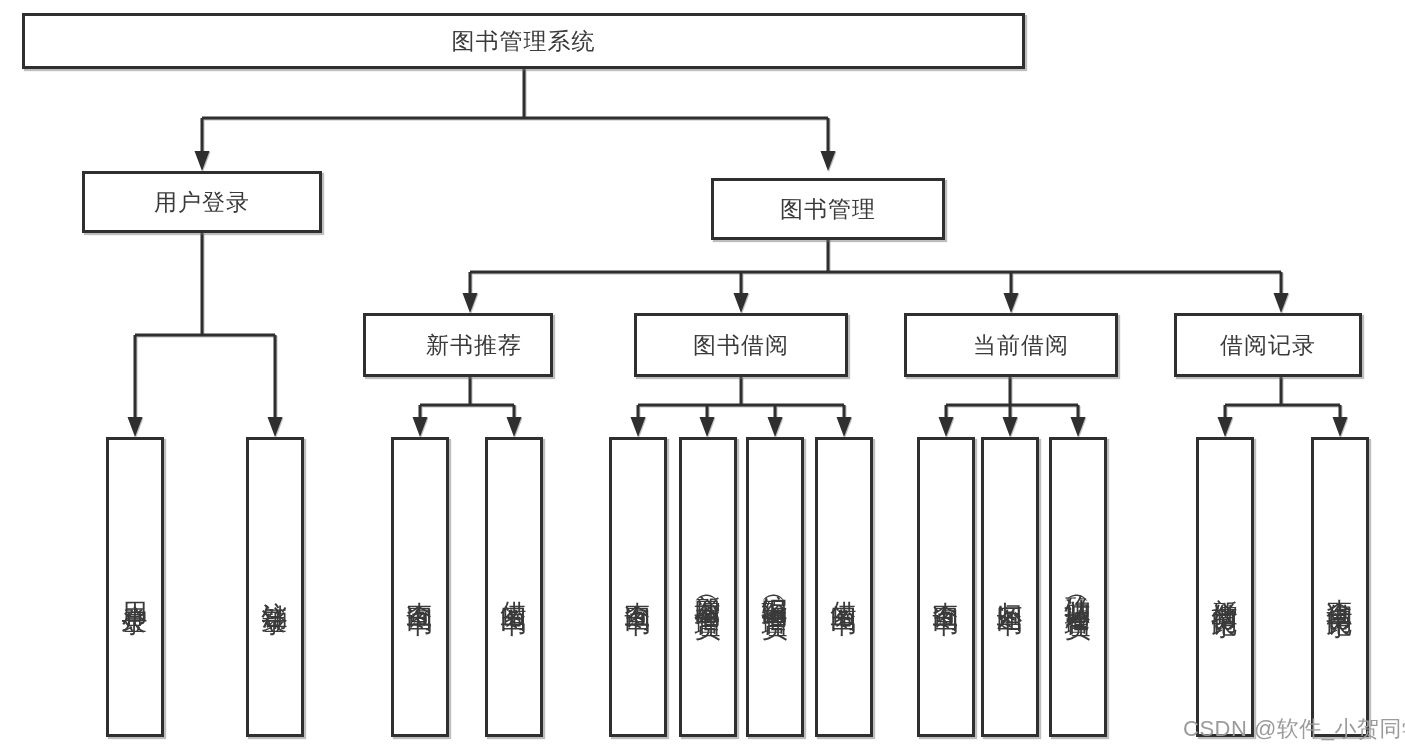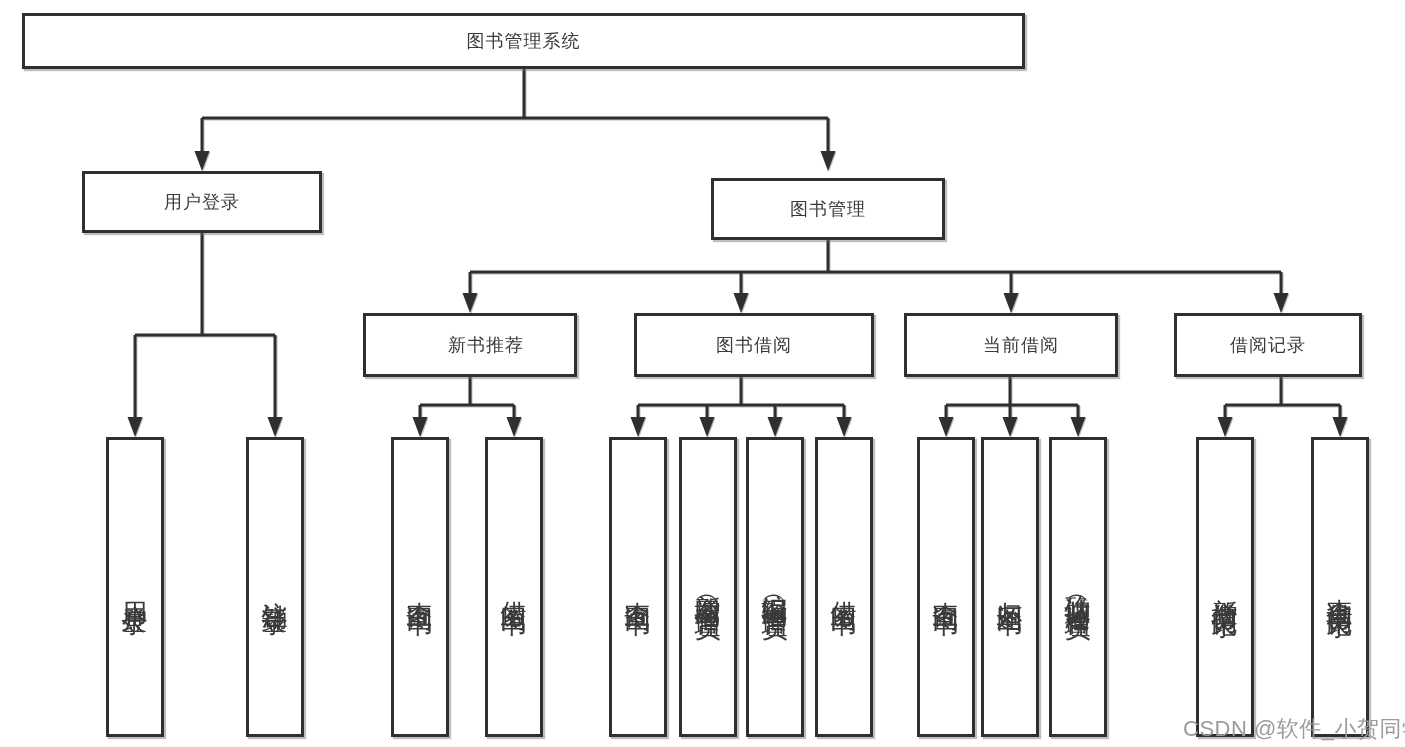--- a/index.html
+++ b/index.html
@@ -26,21 +26,21 @@
     box-sizing: border-box;
     background: #ffffff;
     border: 3px solid #2f2f2f;
     display: flex;
     align-items: center;
     justify-content: center;
     color: #3a3a3a;
     box-shadow: 2px 2px 1px rgba(110,110,110,0.45);
   }
   .hbox {
-    font-size: 18px;
+    font-size: 23px;
     letter-spacing: 1px;
     text-align: center;
     white-space: nowrap;
   }
   .hbox.root { top: 13px; height: 56px; }
   .hbox.lvl1 { top: 171px; height: 62px; }
   .hbox.lvl2 { top: 313px; height: 64px; }
   .vbox {
     top: 437px;
     height: 300px;
@@ -114,24 +114,24 @@
     <span>图书管理系统</span>
   </div>
 
   <div class="node hbox lvl1" style="left:82px;width:240px;">
     <span>用户登录</span>
   </div>
   <div class="node hbox lvl1" style="left:711px;width:234px;margin-top:7px;">
     <span>图书管理</span>
   </div>
 
-  <div class="node hbox lvl2" style="left:363px;width:214px;padding-left:32px;">
+  <div class="node hbox lvl2" style="left:363px;width:190px;padding-left:32px;">
     <span>新书推荐</span>
   </div>
-  <div class="node hbox lvl2" style="left:634px;width:240px;">
+  <div class="node hbox lvl2" style="left:634px;width:214px;">
     <span>图书借阅</span>
   </div>
   <div class="node hbox lvl2" style="left:904px;width:214px;padding-left:20px;">
     <span>当前借阅</span>
   </div>
   <div class="node hbox lvl2" style="left:1174px;width:188px;">
     <span>借阅记录</span>
   </div>
 
   <div class="node vbox" style="left:106px;">

